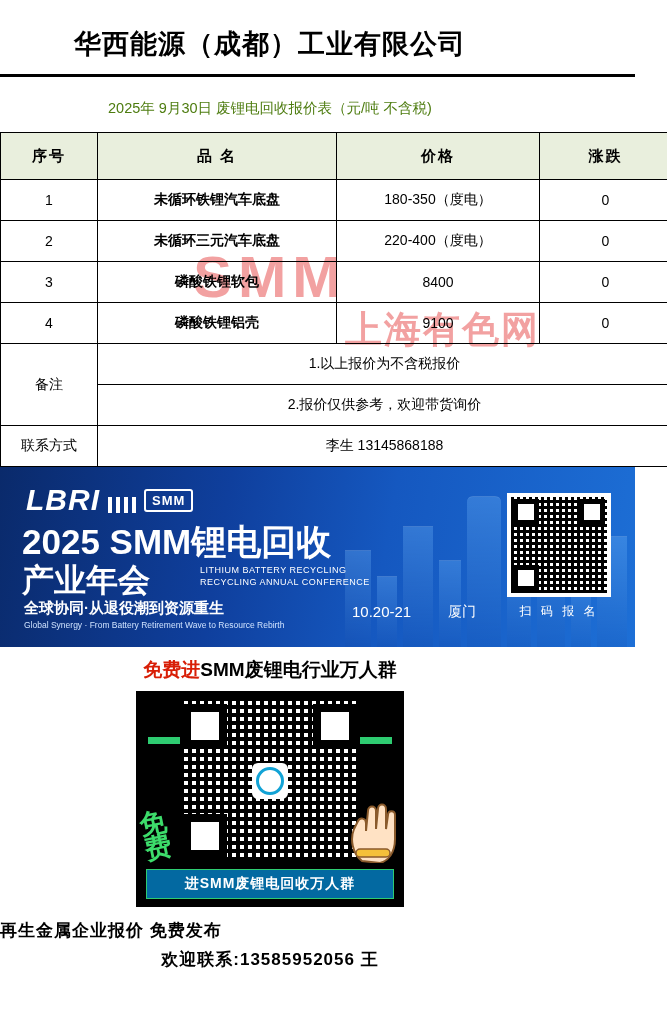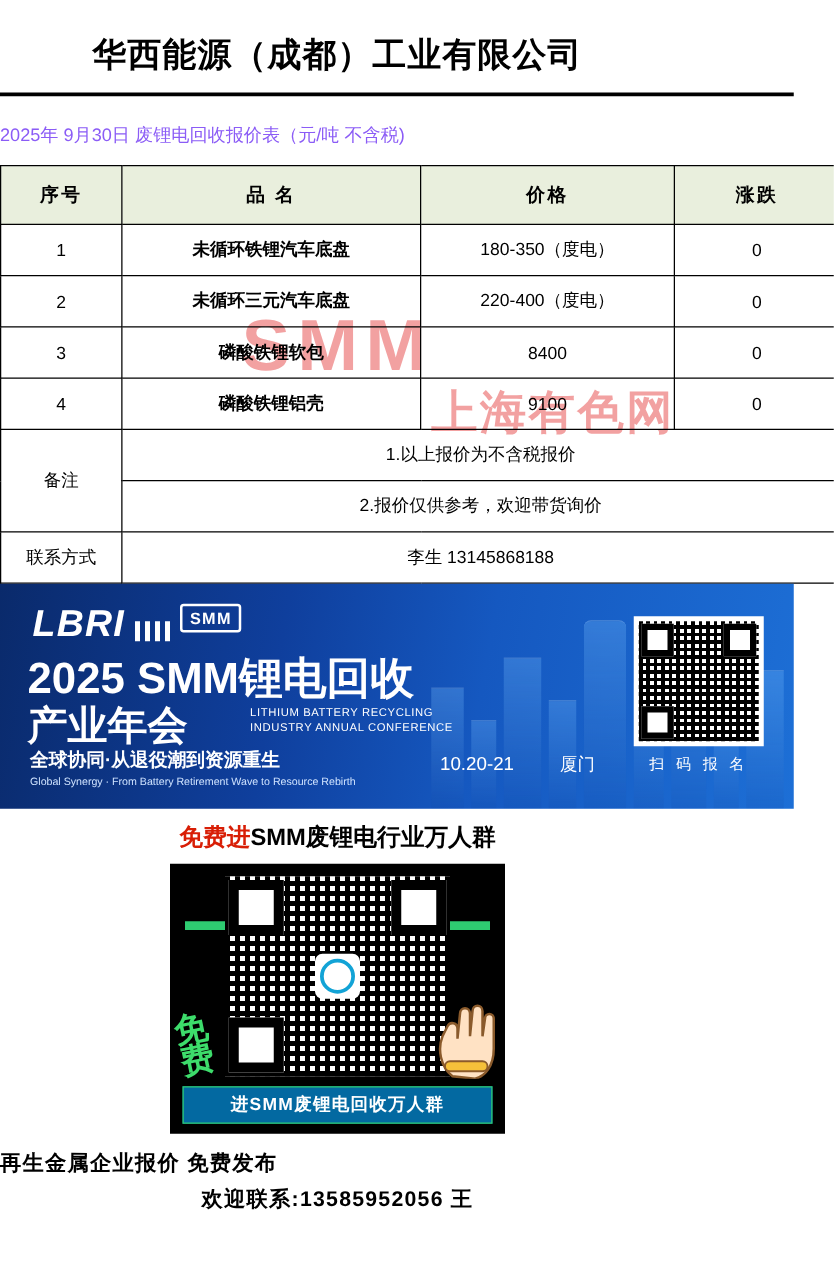--- a/index.html
+++ b/index.html
@@ -30,25 +30,25 @@
     padding-bottom: 6px;
     color: #000;
   }
   .title-rule {
     width: 635px;
     height: 3px;
     background: #000;
     margin: 6px auto 0 auto;
   }
   .subtitle {
-    text-align: left;
+    text-align: center;
     font-size: 14.5px;
     margin-top: 22px;
     margin-bottom: 14px;
-    color: #8b5cf6;
+    color: #4d7c0f;
   }
   table.price-table {
     width: 635px;
     margin: 0 auto;
     border-collapse: collapse;
     table-layout: fixed;
     position: relative;
     z-index: 3;
     background: transparent;
   }
@@ -138,21 +138,21 @@
     position: absolute;
     bottom: 0;
     background: linear-gradient(180deg, rgba(120,190,255,0.55), rgba(20,70,160,0.25));
     border-top: 1px solid rgba(180,220,255,0.5);
   }
   .lbri-row {
     position: absolute;
     left: 26px;
     top: 16px;
     display: flex;
-    align-items: flex-start;
+    align-items: center;
     gap: 8px;
   }
   .lbri {
     color: #fff;
     font-size: 30px;
     font-weight: bold;
     letter-spacing: 1px;
     font-style: italic;
   }
   .smm-tag {
@@ -477,21 +477,21 @@
     <div class="lbri-row">
       <span class="lbri">LBRI</span>
       <span class="smm-bars"></span>
       <span class="smm-tag">SMM</span>
     </div>
 
     <div class="banner-line1">2025 SMM锂电回收</div>
     <div class="banner-line2">产业年会</div>
     <div class="banner-en">
       <div>LITHIUM BATTERY RECYCLING</div>
-      <div>INDUSTRY ANNUAL CONFERENCE</div>
+      <div>RECYCLING ANNUAL CONFERENCE</div>
     </div>
     <div class="banner-line3">全球协同·从退役潮到资源重生</div>
     <div class="banner-line3-en">Global Synergy · From Battery Retirement Wave to Resource Rebirth</div>
     <div class="banner-date">10.20-21</div>
     <div class="banner-city">厦门</div>
 
     <div class="qr-box">
       <div class="qr-cells">
         <div class="qr-inner-dot"></div>
       </div>

